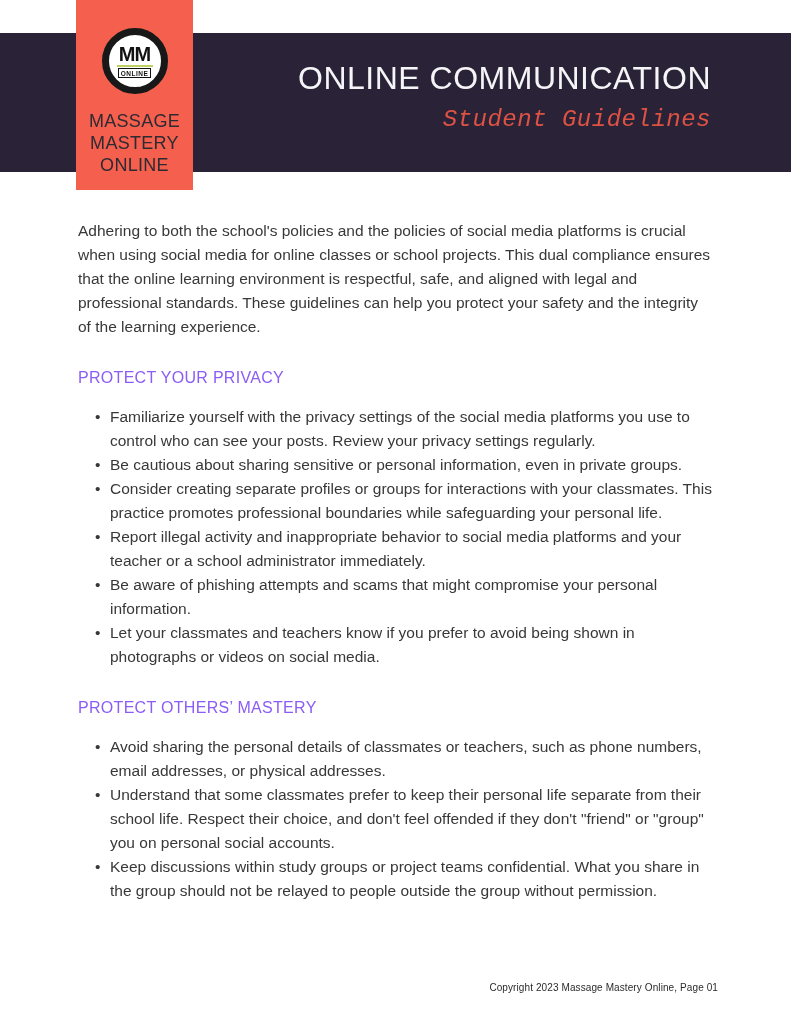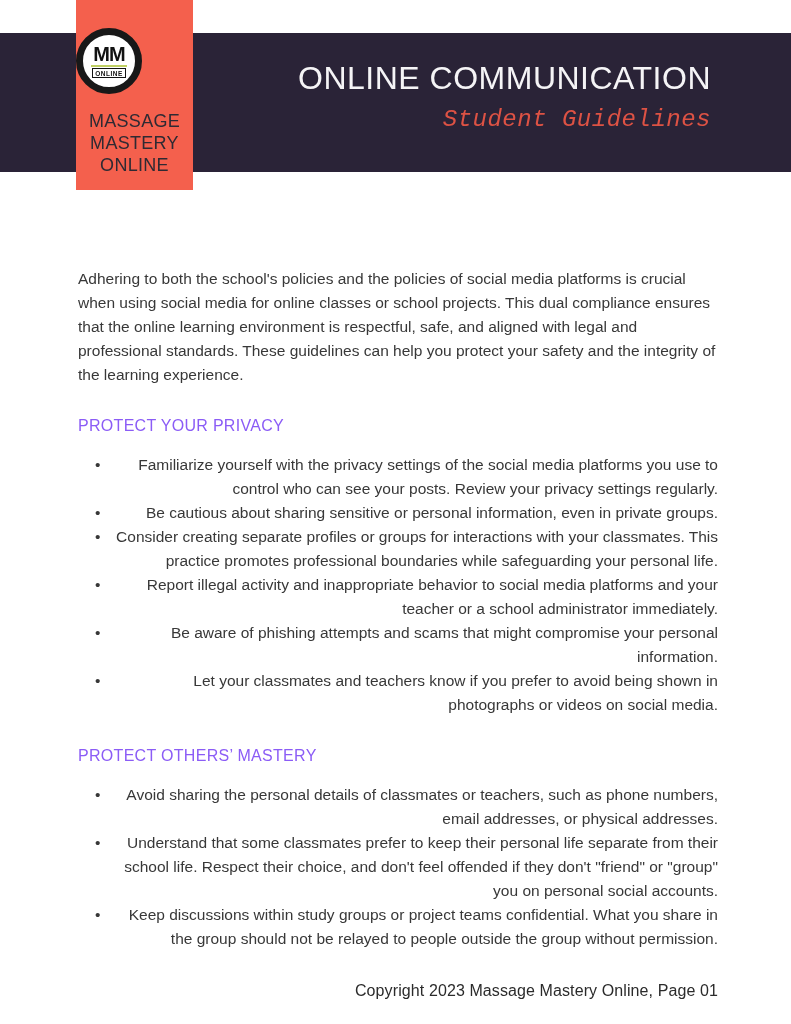--- a/index.html
+++ b/index.html
@@ -16,21 +16,21 @@
   .band {
     position: absolute; left: 0; top: 33px;
     width: 791px; height: 139px;
     background: #2A2337;
   }
   .logo-box {
     position: absolute; left: 76px; top: 0;
     width: 117px; height: 190px;
     background: #F4604D;
     z-index: 2;
-    display: flex; flex-direction: column; 
+    display: flex; flex-direction: column; align-items: center;
   }
   .logo-circle {
     margin-top: 28px;
     width: 66px; height: 66px;
     background: #ffffff;
     border: 7px solid #181818;
     border-radius: 50%;
     display: flex; flex-direction: column; align-items: center; justify-content: center;
   }
   .logo-mm {
@@ -59,45 +59,45 @@
   }
   .header-subtitle {
     margin-top: 10px;
     font-size: 24px; font-style: italic; letter-spacing: 0.5px;
     color: #DD5244;
     font-family: Liberation Mono, monospace;
   }
 
   
   .content {
-    position: absolute; left: 78px; top: 219px; right: 73px;
+    position: absolute; left: 78px; top: 219px; right: 79px;
     color: #383838;
-    font-size: 15.5px; line-height: 24px; margin-top: 48px;
+    font-size: 15.5px; line-height: 24px;
   }
   .intro { margin-bottom: 27px; }
   .section-heading {
     color: #8b5cf6;
     font-size: 16px; font-weight: normal; letter-spacing: 0.3px;
     margin-bottom: 15px;
   }
   .bullets {
     list-style: none;
     margin: 0 0 27px 0;
     padding-left: 32px;
   }
-  .bullets li { position: relative; text-align: right; }
+  .bullets li { position: relative; }
   .bullets li::before {
     content: "\2022";
     position: absolute; left: -15px; top: 0;
     color: #383838;
   }
 
   .footer {
     position: absolute; top: 982px; right: 73px;
-    font-size: 16px; color: #2B2B2B; letter-spacing: 0.1px;
+    font-size: 10px; color: #2B2B2B; letter-spacing: 0.1px;
   }
 </style>
 </head>
 <body>
 
 <div class="page">
 
   <div class="band"></div>
 
   <div class="logo-box">

